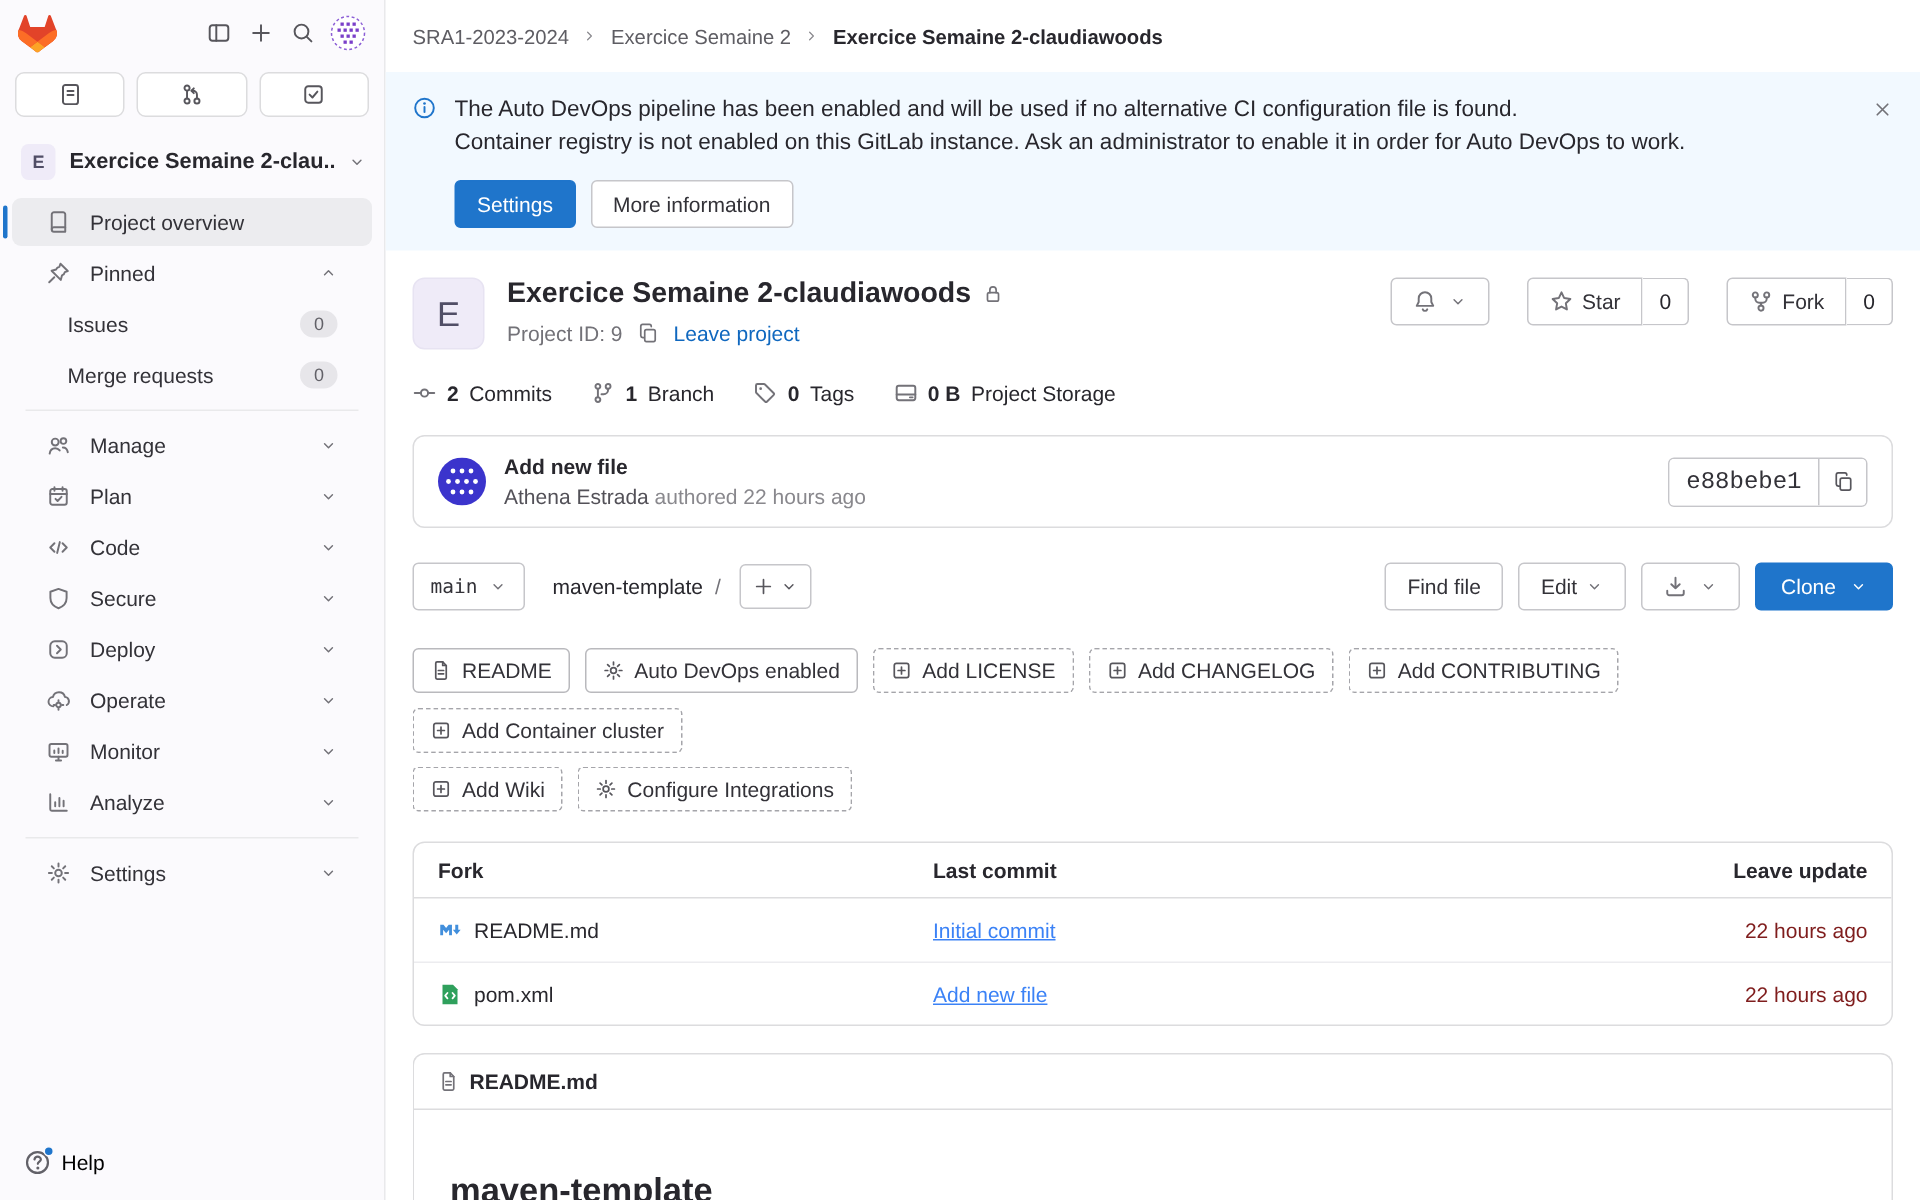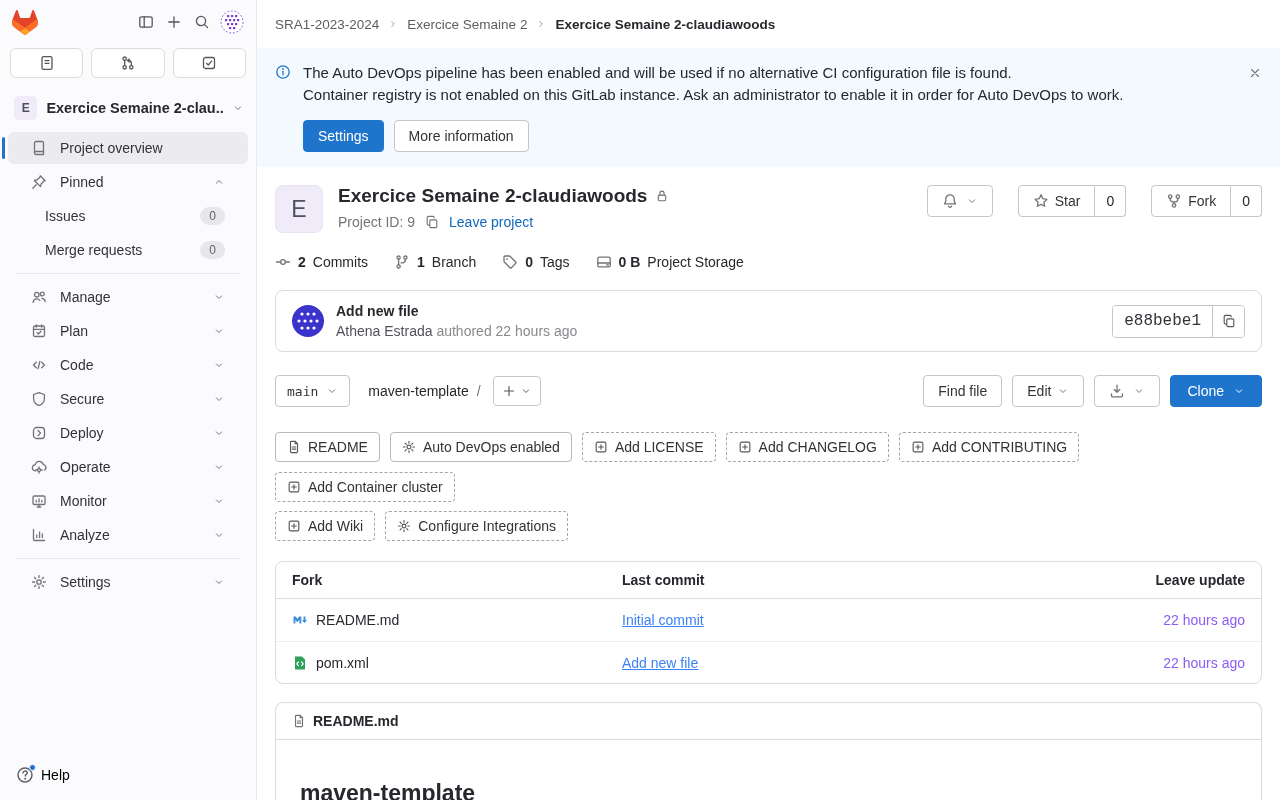--- a/index.html
+++ b/index.html
@@ -163,21 +163,21 @@
   .badge-btn .bic { color:#57565c; }
 
   .file-table { margin-top:20px; border:1px solid #dcdcde; border-radius:8px; overflow:hidden; }
   .ft-row { display:grid; grid-template-columns: 330px 1fr 170px; align-items:center; padding:0 16px; }
   .ft-head { height:37px; font-weight:700; font-size:14px; border-bottom:1px solid #dcdcde; }
   .ft-head .right, .ft-item .right { text-align:right; }
   .ft-item { height:42px; font-size:14px; }
   .ft-item + .ft-item { border-top:1px solid #ececef; }
   .fname { display:flex; align-items:center; gap:8px; color:#28272d; cursor:pointer; }
   .fcommit { color:#3b82f6; cursor:pointer;text-decoration:underline; }
-  .fupd { color:#8b5cf6; }
+  .fupd { color:#7f1d1d; }
 
   .readme-card { margin-top:18px; border:1px solid #dcdcde; border-bottom:none; border-radius:8px 8px 0 0; }
   .readme-head {
     display:flex; align-items:center; gap:7px; padding:10px 16px; border-bottom:1px solid #dcdcde;
     font-weight:700; font-size:14px; color:#28272d;
   }
   .readme-body { padding:8px 24px 40px 24px; }
   .readme-body h1 {
     font-size:23px; font-weight:700; color:#28272d;
     margin-top:32px; padding-bottom:10px; border-bottom:1px solid #dcdcde;

